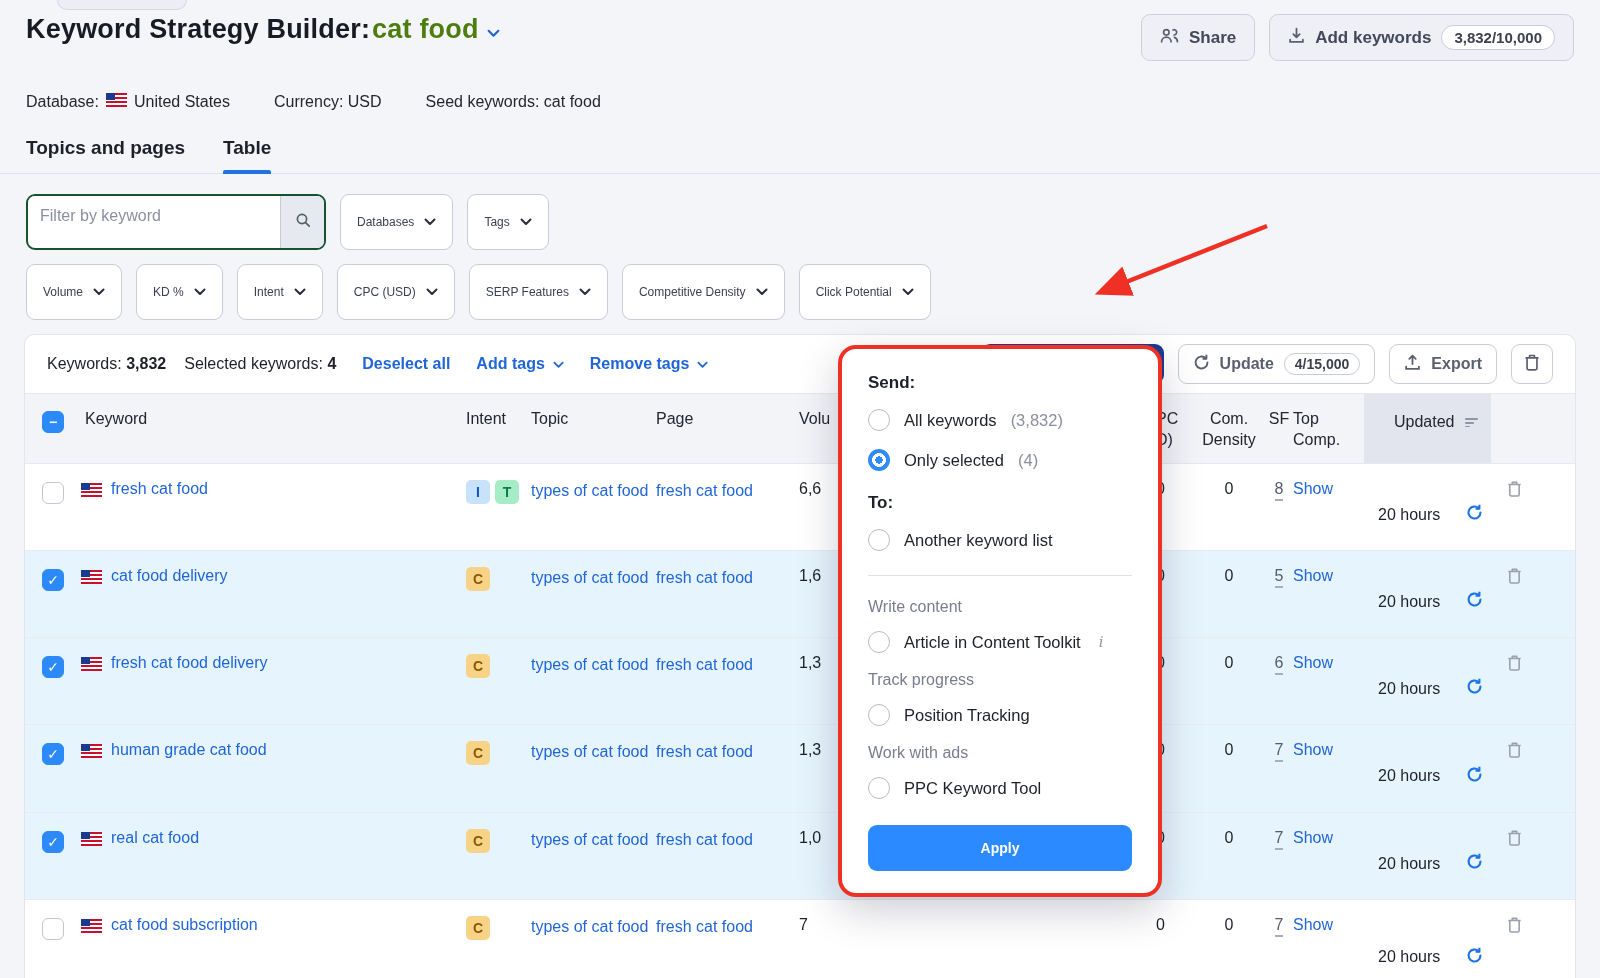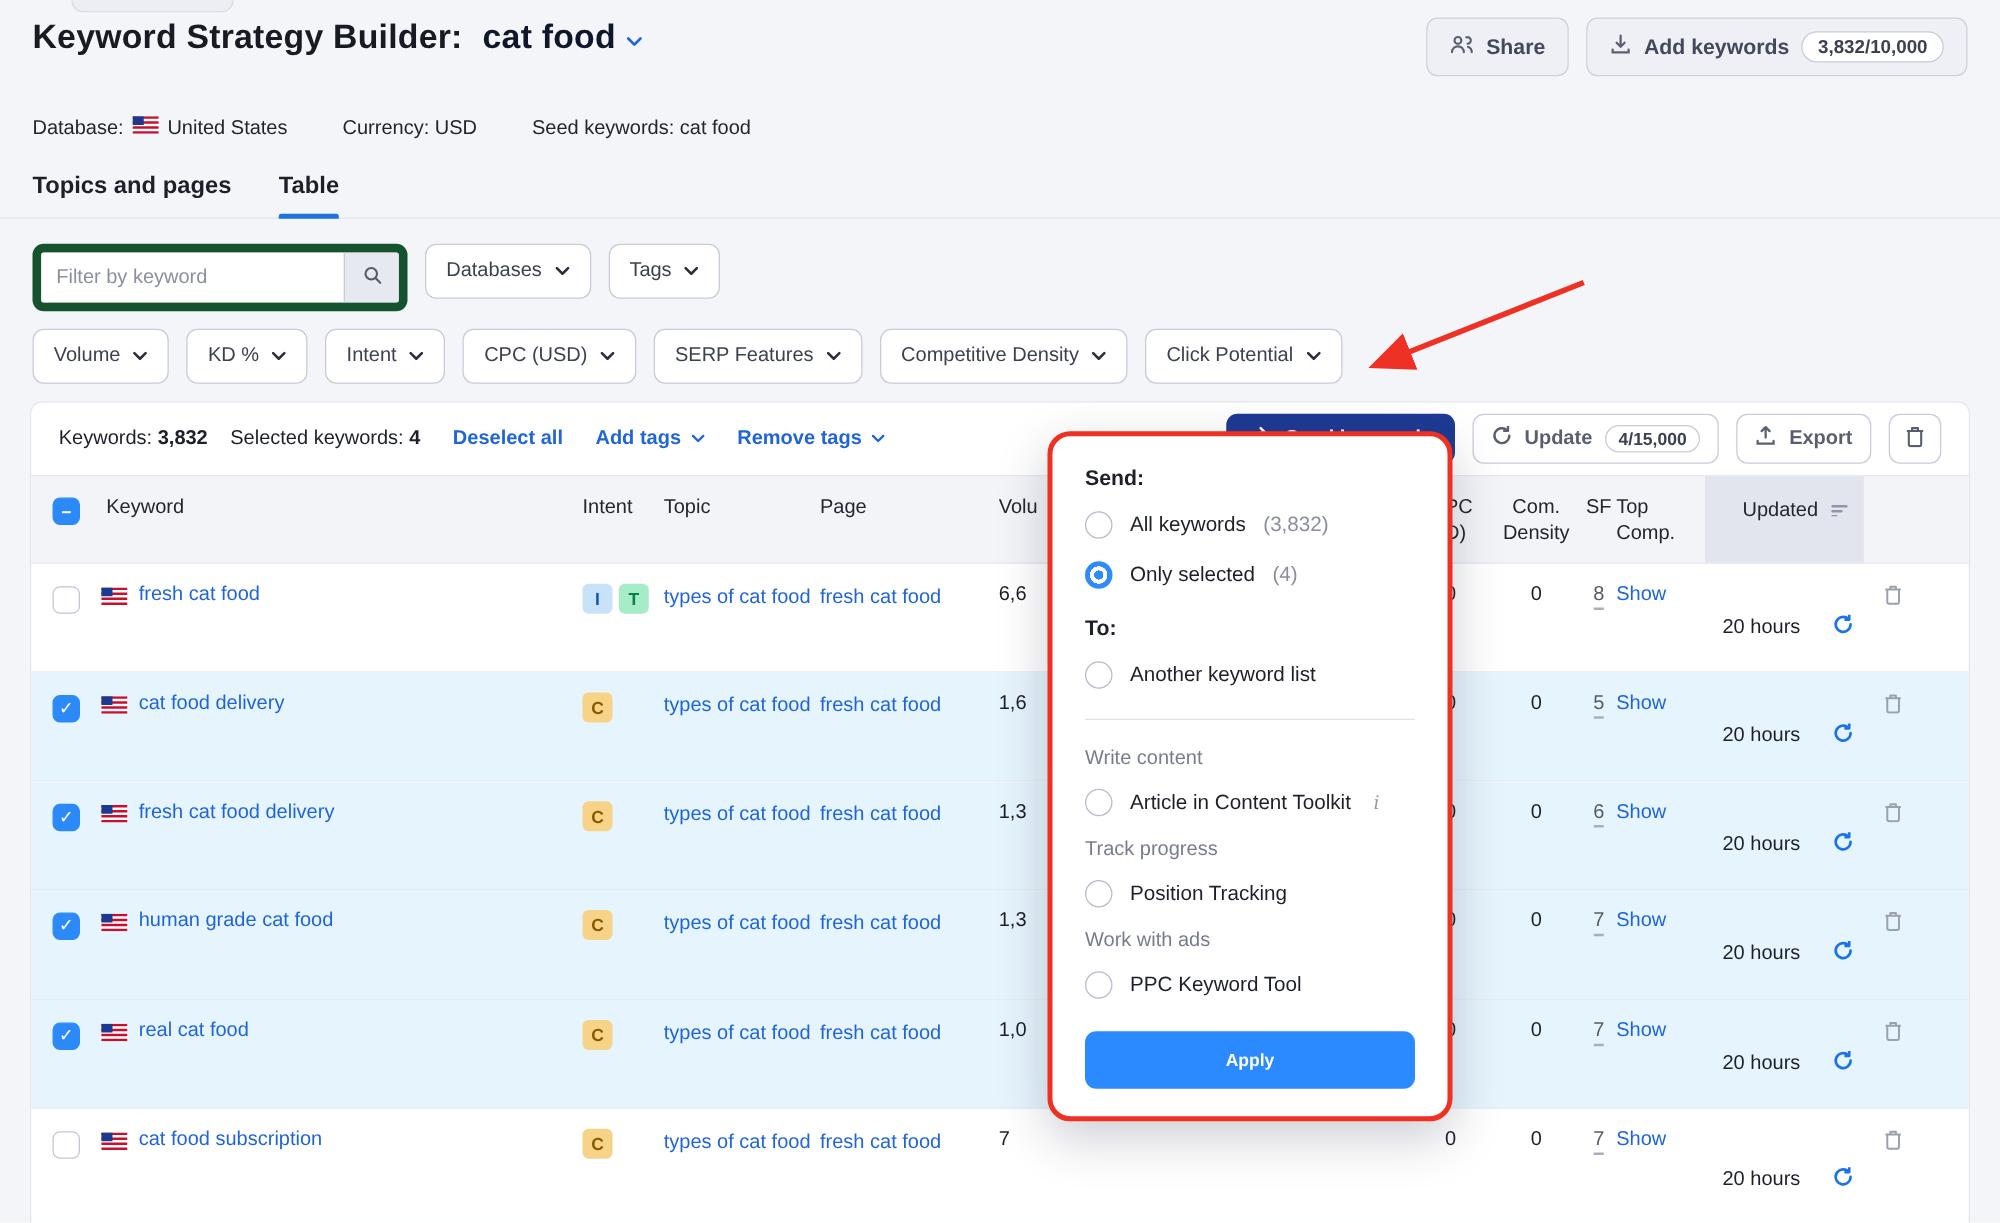--- a/index.html
+++ b/index.html
@@ -6,49 +6,49 @@
   html,body { width:1600px; height:978px; overflow:hidden;
     font-family:"Liberation Sans","DejaVu Sans",sans-serif;
     background:#f4f5f8; color:#1d2029; }
   .top-strip { position:absolute; left:57px; top:0; width:130px; height:10px;
     background:#eceef4; border:1px solid #d5d8e2; border-top:none;
     border-radius:0 0 10px 10px; }
   
   .header { padding:14px 26px 0 26px; }
   .title-row { display:flex; align-items:flex-start; justify-content:space-between; }
   .page-title { font-size:27px; font-weight:bold; color:#181b24; letter-spacing:.2px; }
-  .page-title .proj { color:#0f172a; margin-left:16px; }
+  .page-title .proj { color:#4d7c0f; margin-left:2px; }
   .caret-blue { display:inline-block; margin-left:8px; color:#1f65d8; }
   .hdr-btns { display:flex; gap:14px; margin-top:0; }
   .gbtn { display:flex; align-items:center; gap:10px; padding:10px 18px;
     background:#eef0f5; border:1px solid #cdd1de; border-radius:9px;
     font-size:17px; color:#43485a; font-weight:600; cursor:pointer; }
   .gbtn .pill { background:#fff; border:1px solid #c7cbd9; border-radius:999px;
     padding:3px 12px; font-size:15px; font-weight:600; color:#3c414f; }
   .meta-row { display:flex; gap:44px; margin-top:16px; font-size:16px; color:#23262f; }
   .meta-item { display:flex; align-items:center; gap:7px;margin-top:16px; }
   
   .tabs { display:flex; gap:38px; padding:0 26px; margin-top:26px;
     border-bottom:1px solid #e2e4ec; }
   .tab { font-size:19px; font-weight:bold; color:#1d2029; padding-bottom:14px;
     cursor:pointer; position:relative; }
   .tab.active::after { content:""; position:absolute; left:0; right:0; bottom:-1px;
     height:4px; background:#1f72e0; border-radius:2px 2px 0 0; }
   
   .filters { padding:20px 26px 0 26px; }
   .frow { display:flex; gap:14px; margin-bottom:14px; }
-  .search-wrap { display:flex; width:300px; border:7px solid #14532d;
+  .search-wrap { display:flex; width:300px; border:2px solid #14532d;
     border-radius:9px; overflow:hidden; background:#fff; }
   .search-wrap input { flex:1; border:none; outline:none; padding:0 12px;
     font-size:16px; color:#3c414f; font-family:inherit; height:40px; background:#fff; }
   .search-wrap input::placeholder { color:#8b8fa0; }
   .search-btn { width:44px; display:flex; align-items:center; justify-content:center;
     background:#e7e9f0; border-left:1px solid #c8ccd9; cursor:pointer; }
-  .fpill { display:flex; align-items:center; gap:10px; height:44px; padding:0 16px;
-    background:#fff; border:1px solid #c8ccd9; border-radius:9px; font-size:16px;
+  .fpill { display:flex; align-items:center; gap:10px; height:56px; padding:0 16px;
+    background:#fff; border:1px solid #c8ccd9; border-radius:9px; font-size:12px;
     color:#3c414f; cursor:pointer; white-space:nowrap; }
   .fpill .chev { color:#2a2e3a; }
   
   .card { margin:4px 24px 0 24px; background:#fff; border:1px solid #e3e5ee;
     border-bottom:none; border-radius:10px 10px 0 0; position:relative; }
   .toolbar { display:flex; align-items:center; height:58px; padding:0 22px; gap:26px;
     font-size:16px; }
   .tb-count b { font-weight:bold; }
   .tb-link { color:#1f65d8; font-weight:600; cursor:pointer; display:flex;
     align-items:center; gap:8px; }

